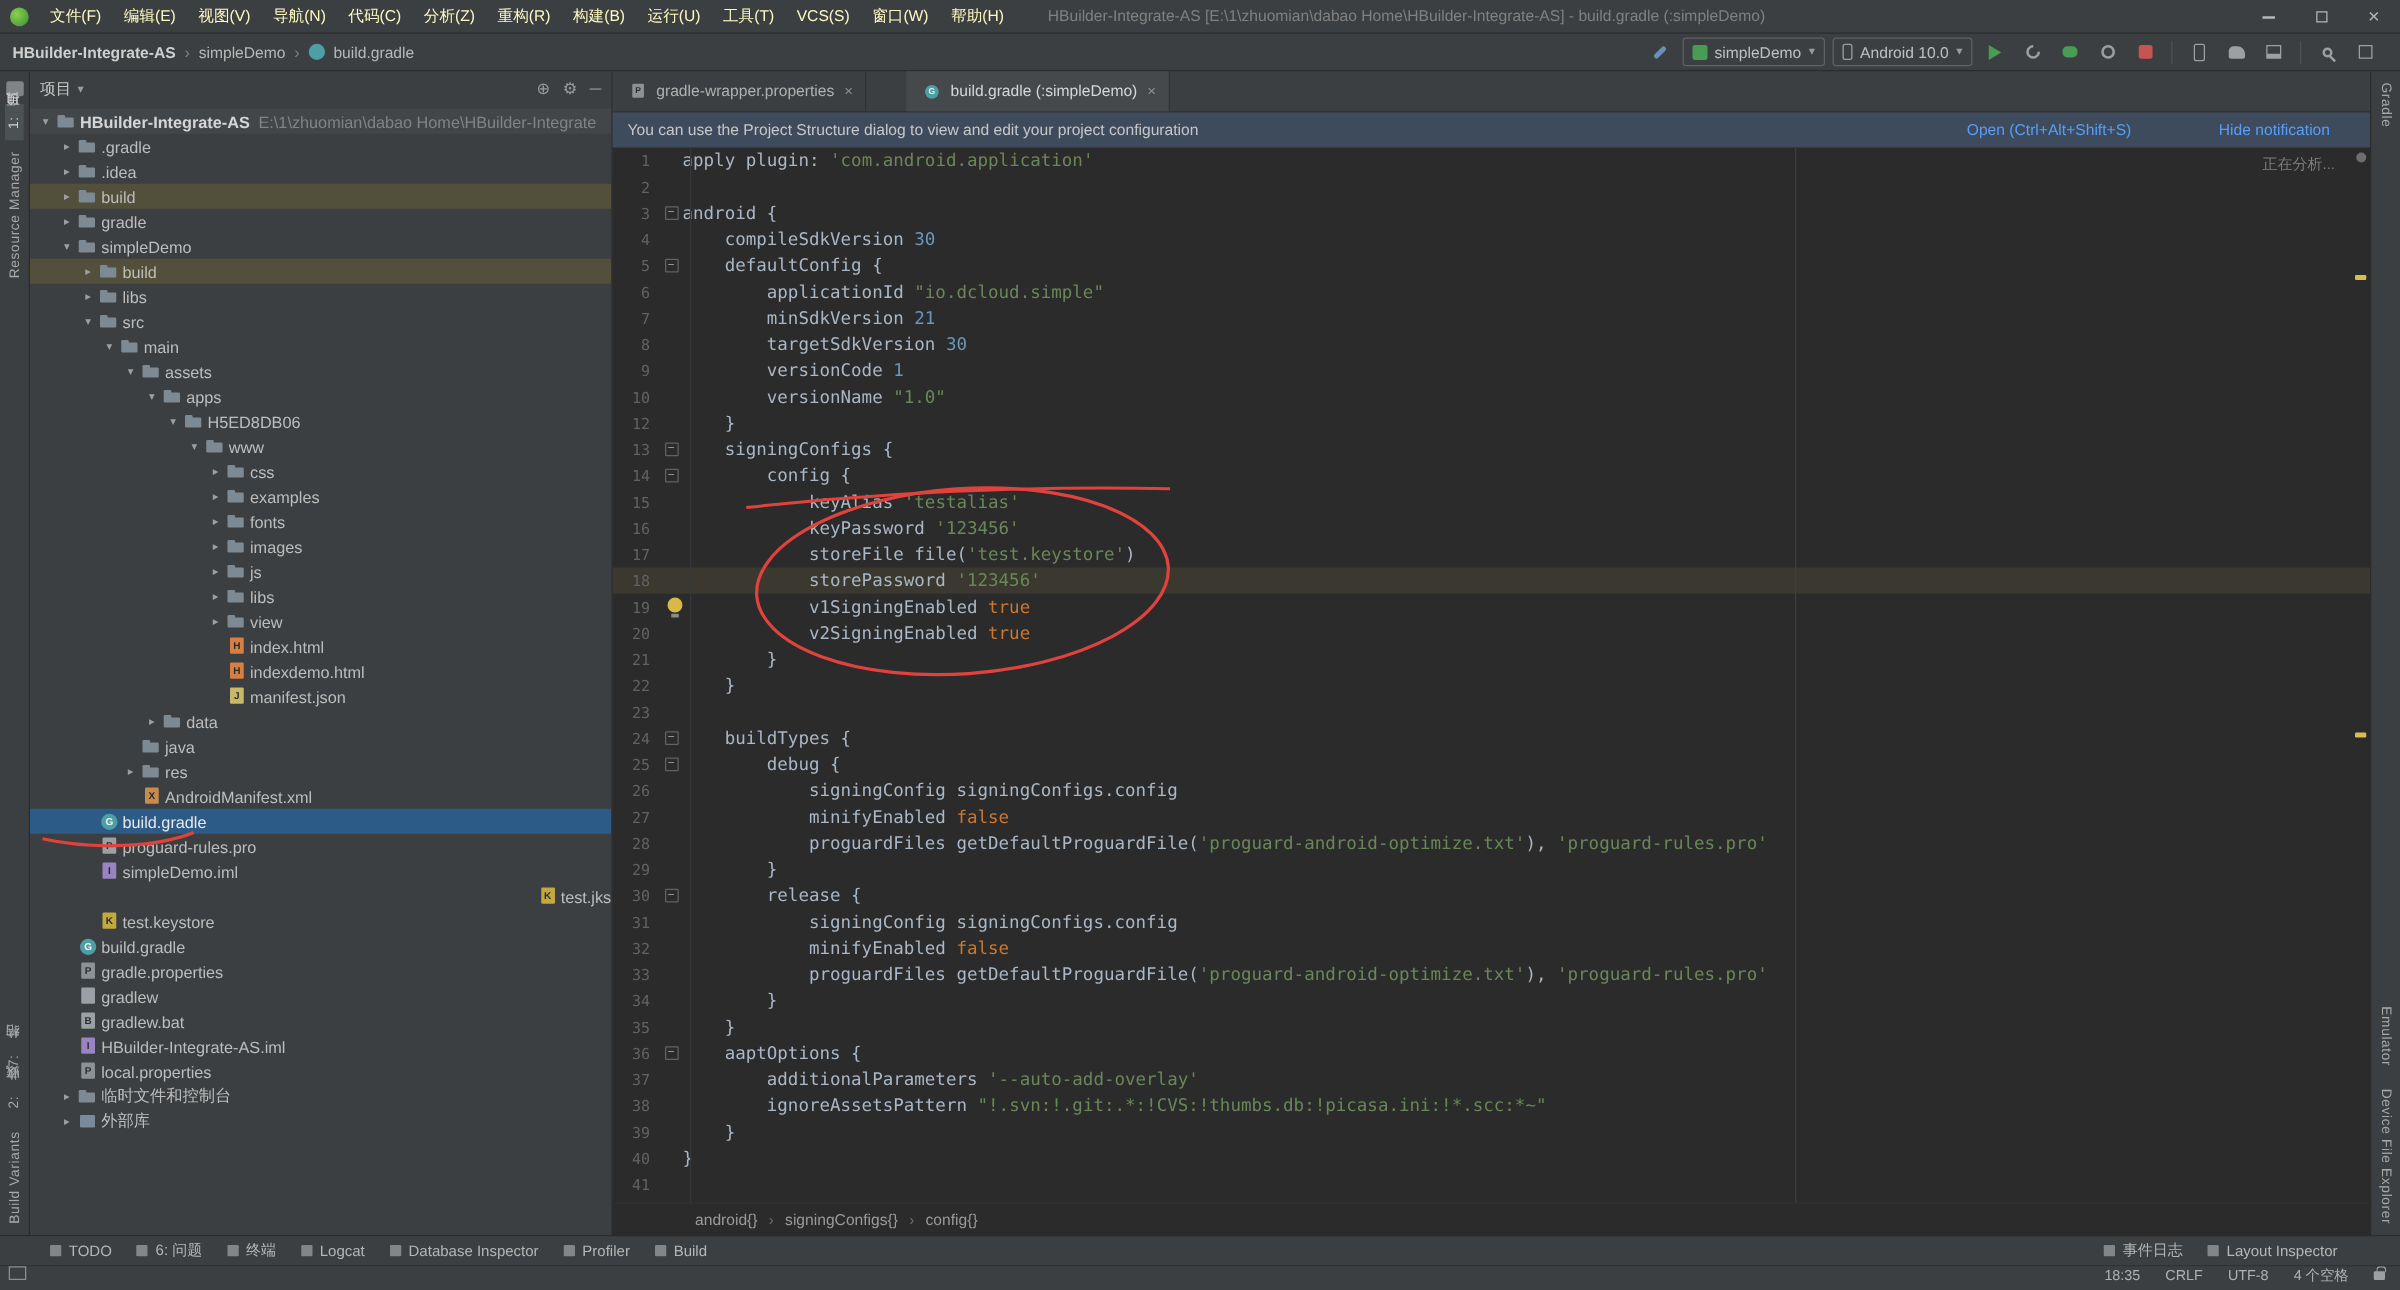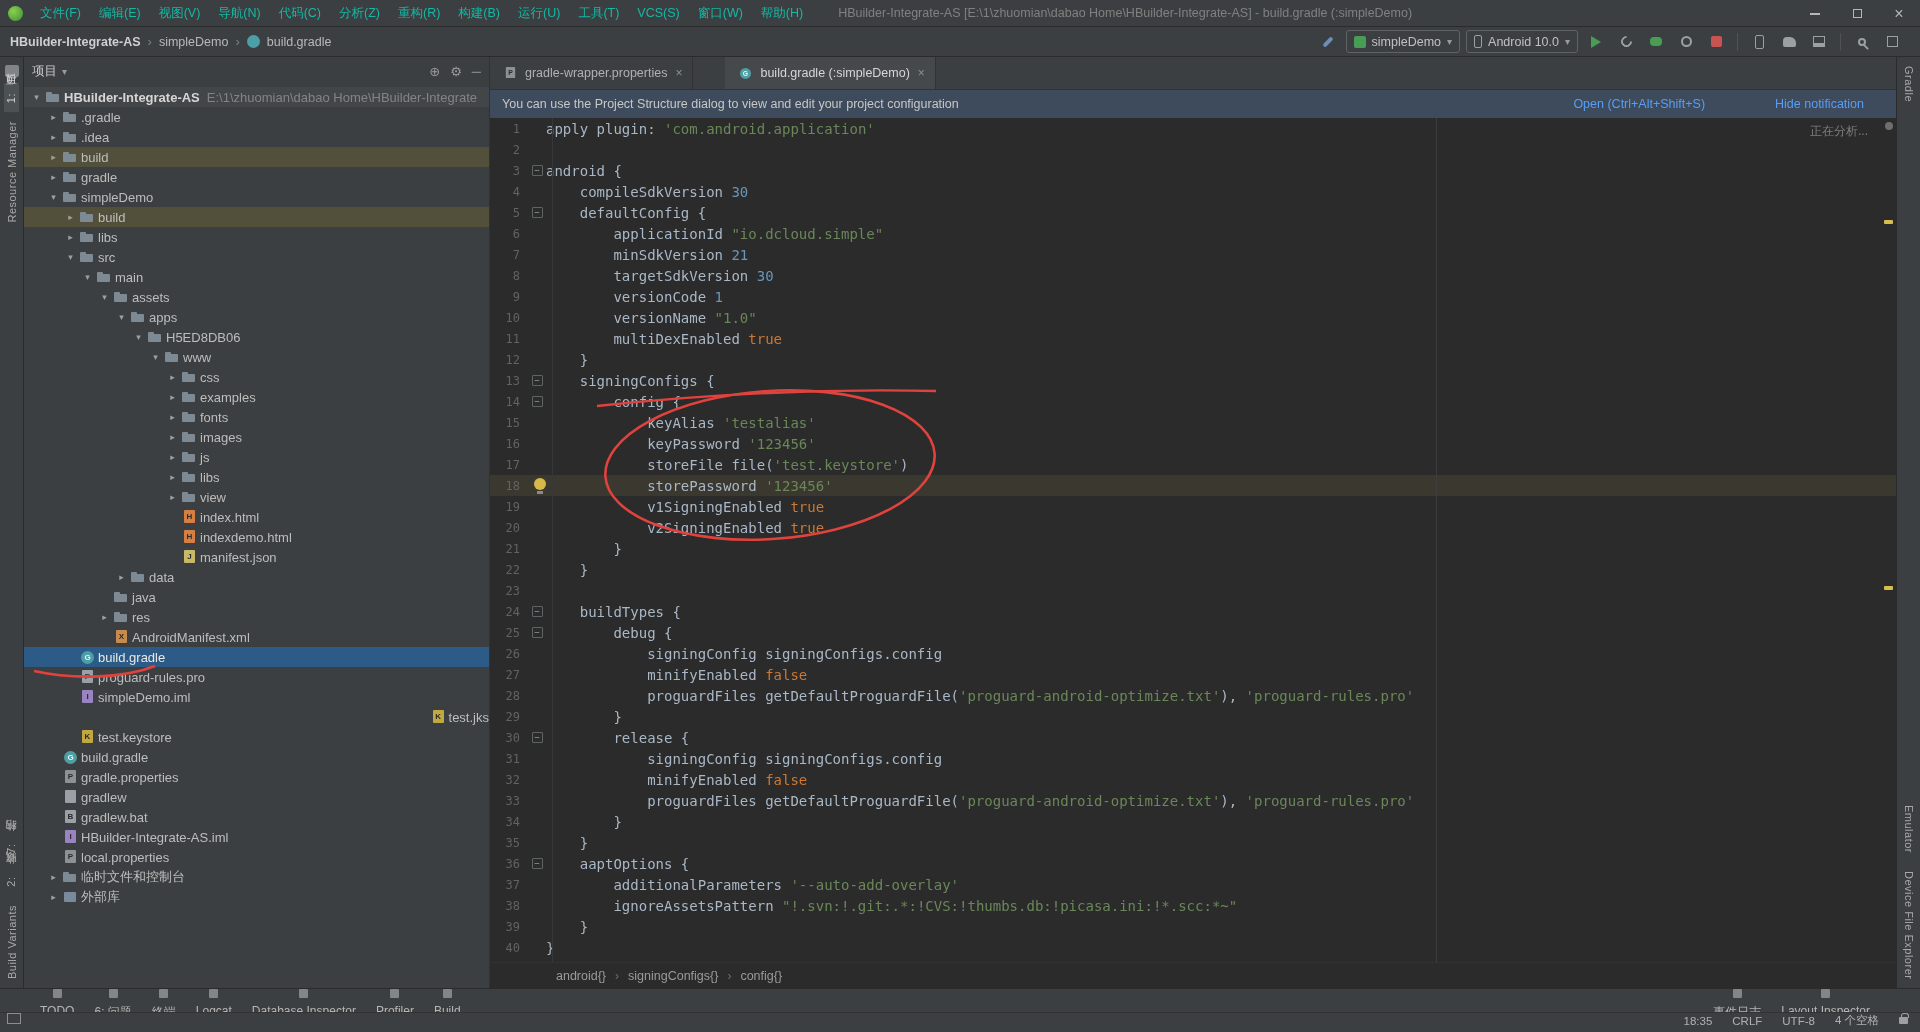--- a/index.html
+++ b/index.html
@@ -3,21 +3,21 @@
 <meta charset="utf-8">
 <style>
   * { box-sizing: border-box; margin: 0; padding: 0; }
   html,body { width:1920px; height:1032px; overflow:hidden; }
   body { background:#2b2b2b; font-family:"Liberation Sans","DejaVu Sans",sans-serif; color:#bbbbbb; position:relative; font-size:13px; }
 
   
   #menubar { position:absolute; left:0; top:0; width:1920px; height:27px; background:#3c3f41; border-bottom:1px solid #2b2b2b; display:flex; align-items:center; }
   #as-logo { width:15px; height:15px; border-radius:50%; margin:0 8px 0 8px; background:radial-gradient(circle at 35% 35%, #8ad24a, #3d8b3d); flex:none; }
   #menu-items { display:flex; align-items:center; height:100%; }
-  .menu-item { padding:0 9px; line-height:27px; color:#14b8a6; font-size:12.5px; cursor:default; white-space:nowrap; }
+  .menu-item { padding:0 9px; line-height:27px; color:#fef9c3; font-size:12.5px; cursor:default; white-space:nowrap; }
   #win-title { margin-left:26px; color:#808080; font-size:12.5px; white-space:nowrap; overflow:hidden; flex:1; }
   #win-controls { display:flex; height:100%; flex:none; }
   .wc { width:42px; height:27px; display:flex; align-items:center; justify-content:center; color:#b6b6b6; }
   .wc-min i { width:10px; height:2px; background:#b6b6b6; display:block; }
   .wc-max i { width:9px; height:9px; border:1.5px solid #b6b6b6; display:block; }
   .wc-close { font-size:16px; }
 
   
   #toolbar { position:absolute; left:0; top:27px; width:1920px; height:30px; background:#3c3f41; border-bottom:1px solid #2b2b2b; display:flex; align-items:center; padding:0 10px; }
   #crumbs { display:flex; align-items:center; gap:7px; font-size:12.5px; color:#b8b8b8; }
@@ -114,21 +114,21 @@
   #stripe-ind { position:absolute; right:3px; top:4px; width:8px; height:8px; border-radius:50%; background:#6e6e6e; }
   #bulb { position:absolute; left:44px; top:360px; width:12px; height:12px; border-radius:50%; background:#d9b84a; }
   #bulb::after { content:''; position:absolute; left:3px; bottom:-4px; width:6px; height:3px; background:#8a8a8a; }
   #ed-crumbs { height:26px; border-top:1px solid #323232; display:flex; align-items:center; gap:9px; padding-left:66px; font-size:12.5px; color:#9a9a9a; flex:none; background:#2b2b2b; }
   .edc-sep { color:#6f6f6f; font-size:12px; }
 
   
   #tw-bar { position:absolute; left:0; right:0; bottom:20px; height:24px; background:#3c3f41; border-top:1px solid #2b2b2b; display:flex; align-items:center; font-size:12px; color:#b6b6b6; }
   #tw-left { display:flex; align-items:center; padding-left:30px; }
   #tw-right { margin-left:auto; display:flex; align-items:center; padding-right:40px; }
-  .twb { display:flex; align-items:center; gap:6px; padding:0 10px; height:24px; white-space:nowrap;flex-direction:column; }
+  .twb { display:flex; align-items:center; gap:6px; padding:0 10px; height:24px; white-space:nowrap; }
   .twb-ic { width:9px; height:9px; background:#828689; border-radius:1px; flex:none; }
   #statusbar { position:absolute; left:0; right:0; bottom:0; height:20px; background:#3c3f41; border-top:1px solid #323232; display:flex; align-items:flex-start; font-size:11.5px; color:#b0b0b0; }
   #sb-toggle { width:14px; height:11px; border:1.5px solid #8a8f93; margin-left:7px; }
   #status-right { margin-left:auto; display:flex; align-items:center; gap:20px; padding-right:12px; }
   .lock-ic { width:9px; height:7px; background:#9da0a3; border-radius:1px; position:relative; display:inline-block; }
   .lock-ic::before { content:''; position:absolute; left:1.5px; top:-4px; width:6px; height:4px; border:1.5px solid #9da0a3; border-bottom:none; border-radius:3px 3px 0 0; }
 
   
   #overlay { position:absolute; left:0; top:0; width:1920px; height:1032px; pointer-events:none; z-index:60; }
 </style>
@@ -517,25 +517,20 @@
           <span class="ln">9</span>
           <span class="fold"></span>
           <span class="ct"><span class="tok-p">        versionCode </span><span class="tok-num">1</span></span>
         </div>
         <div class="cl">
           <span class="ln">10</span>
           <span class="fold"></span>
           <span class="ct"><span class="tok-p">        versionName </span><span class="tok-s">"1.0"</span></span>
         </div>
         <div class="cl">
-          <span class="ln">11</span>
-          <span class="fold"></span>
-          <span class="ct"><span class="tok-p">        multiDexEnabled </span><span class="tok-k">true</span></span>
-        </div>
-        <div class="cl">
           <span class="ln">12</span>
           <span class="fold"></span>
           <span class="ct"><span class="tok-p">    }</span></span>
         </div>
         <div class="cl">
           <span class="ln">13</span>
           <span class="fold">
             <span class="fold-box">−</span>
           </span>
           <span class="ct"><span class="tok-p">    signingConfigs {</span></span>

